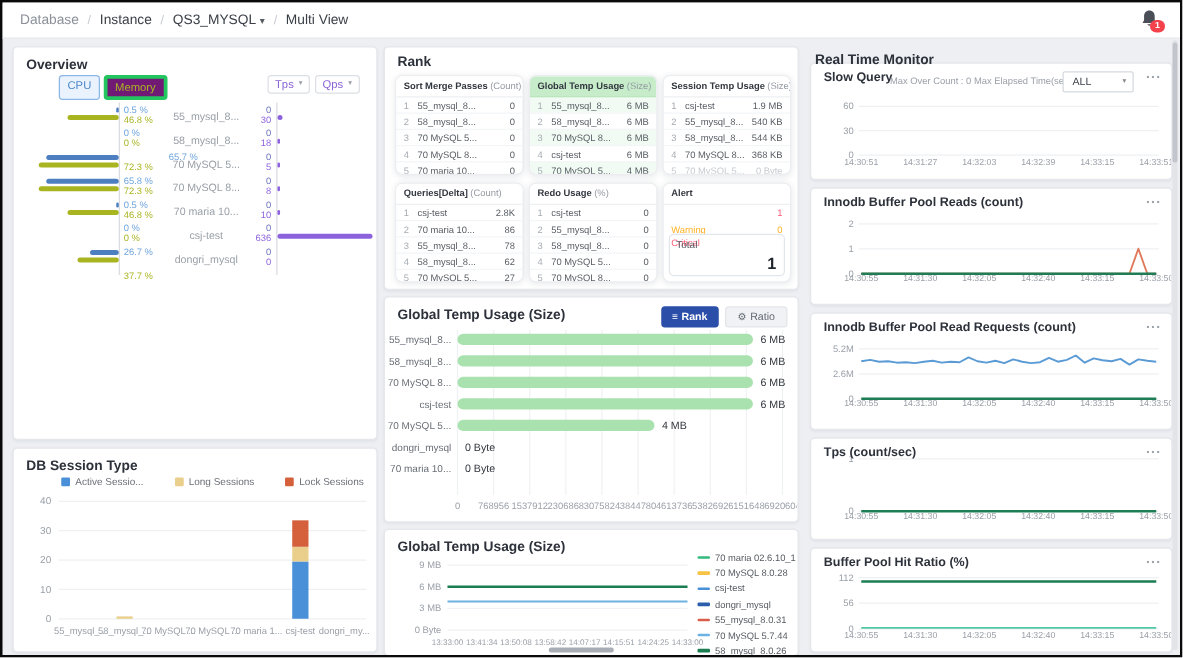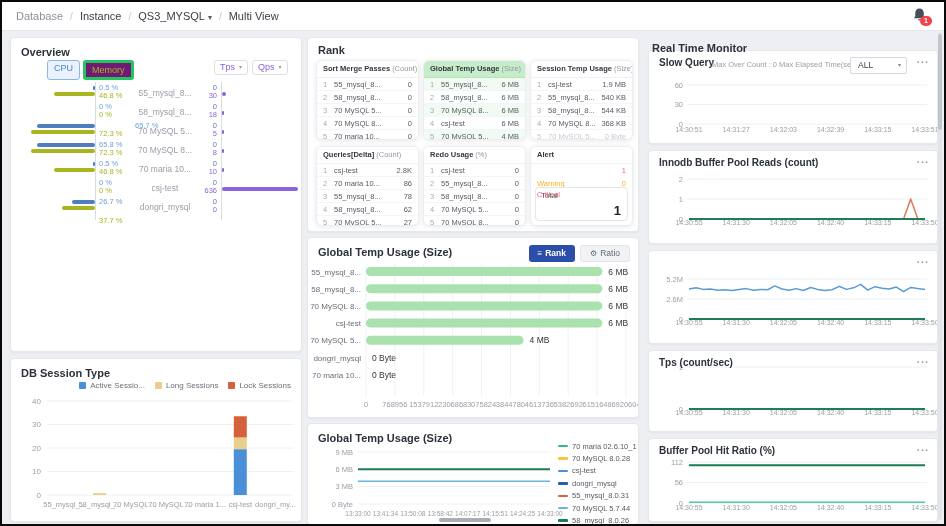--- a/index.html
+++ b/index.html
@@ -23,21 +23,21 @@
   .tg-mem{background:#701a75;border:3px solid #22c55e;color:#a9b421;}
   .ov-selects{position:absolute;left:203px;top:22px;display:flex;gap:4px;z-index:2;}
   .sel{font-size:9px;color:#8a63d6;border:1px solid #dcdfe4;border-radius:3px;padding:2px 5px;display:flex;gap:4px;align-items:center;background:#fff;line-height:9px;cursor:pointer;}
   .sel .caret{color:#9aa0a8;font-size:6px;}
   .ov-chart{position:absolute;left:0;top:44px;right:0;height:142px;}
   .ov-axis{position:absolute;top:0;width:1px;height:138px;background:#d9dce1;}
   .ov-bar{position:absolute;border-radius:2px;}
   .ov-lab{position:absolute;font-size:7.5px;line-height:8px;white-space:nowrap;}
   .ov-name{position:absolute;font-size:8.5px;color:#9aa0a8;text-align:center;white-space:nowrap;}
   
-  .sess-legend{position:absolute;top:22px;right:10px;display:flex;gap:10px;align-items:center;z-index:2;}
+  .sess-legend{position:absolute;top:22px;right:10px;display:flex;gap:25px;align-items:center;z-index:2;}
   .sess-legend .it{display:flex;gap:4px;align-items:center;font-size:8px;color:#6a6f77;cursor:pointer;}
   .sq{width:7px;height:7px;border-radius:1px;display:inline-block;}
   
   .rank-card{position:absolute;width:101px;height:78px;background:#fff;border:1px solid #ebedf0;border-radius:6px;box-shadow:0 1px 5px rgba(30,40,60,.10);overflow:hidden;}
   .rank-head{height:16px;line-height:16px;padding:0 6px;font-size:7.5px;color:#32373f;border-bottom:1px solid #eef0f2;white-space:nowrap;overflow:hidden;background:#fff;cursor:pointer;}
   .rank-head .unit{color:#949aa2;margin-left:2px;font-weight:normal;}
   .rank-card.hl .rank-head{background:#c7ecca;border-bottom-color:#b5e3ba;}
   .rank-body .rank-row{display:flex;align-items:center;height:12.1px;padding:0 6px;font-size:7.5px;color:#575c63;border-top:1px solid #f4f5f7;}
   .rank-body .rank-row:first-child{border-top:none;}
   .rank-card.hl .rank-body .rank-row:nth-child(odd){background:#f2fbf3;}
@@ -510,20 +510,21 @@
         <text x="87.2" y="74" fill="#9aa0a8" font-size="7" text-anchor="middle">14:31:30</text>
         <text x="134.4" y="74" fill="#9aa0a8" font-size="7" text-anchor="middle">14:32:05</text>
         <text x="181.60000000000002" y="74" fill="#9aa0a8" font-size="7" text-anchor="middle">14:32:40</text>
         <text x="228.8" y="74" fill="#9aa0a8" font-size="7" text-anchor="middle">14:33:15</text>
         <text x="276" y="74" fill="#9aa0a8" font-size="7" text-anchor="middle">14:33:50</text>
         <polyline points="40,68 47.15151515151515,68 54.303030303030305,68 61.45454545454545,68 68.60606060606061,68 75.75757575757575,68 82.9090909090909,68 90.06060606060606,68 97.21212121212122,68 104.36363636363636,68 111.51515151515152,68 118.66666666666667,68 125.81818181818181,68 132.96969696969697,68 140.12121212121212,68 147.27272727272725,68 154.42424242424244,68 161.57575757575756,68 168.72727272727272,68 175.87878787878788,68 183.03030303030303,68 190.1818181818182,68 197.33333333333334,68 204.48484848484847,68 211.63636363636363,68 218.78787878787878,68 225.93939393939394,68 233.0909090909091,68 240.24242424242425,68 247.39393939393938,68 254.54545454545453,68 261.6969696969697,48 268.8484848484849,68 276,68" fill="none" stroke="#e0795a" stroke-width="1.5" stroke-linejoin="round"></polyline>
         <polyline points="40,68 276,68" fill="none" stroke="#1e7d55" stroke-width="2" stroke-linejoin="round"></polyline>
       </svg>
     </div>
     <div class="card" style="left: 646px; top: 248px; width: 288px; height: 92px;">
+      <div class="rtm-card-title">Innodb Buffer Pool Read Requests (count)</div>
       <div class="dots">...</div>
       <svg width="288" height="92" viewBox="0 0 288 92">
         <line x1="38" y1="28" x2="278" y2="28" stroke="#eef0f3" stroke-width="1"></line>
         <text x="34" y="30.5" fill="#9aa0a8" font-size="7.5" text-anchor="end">5.2M</text>
         <line x1="38" y1="48" x2="278" y2="48" stroke="#eef0f3" stroke-width="1"></line>
         <text x="34" y="50.5" fill="#9aa0a8" font-size="7.5" text-anchor="end">2.6M</text>
         <line x1="38" y1="68" x2="278" y2="68" stroke="#eef0f3" stroke-width="1"></line>
         <text x="34" y="70.5" fill="#9aa0a8" font-size="7.5" text-anchor="end">0</text>
         <text x="40" y="74" fill="#9aa0a8" font-size="7" text-anchor="middle">14:30:55</text>
         <text x="87.2" y="74" fill="#9aa0a8" font-size="7" text-anchor="middle">14:31:30</text>

